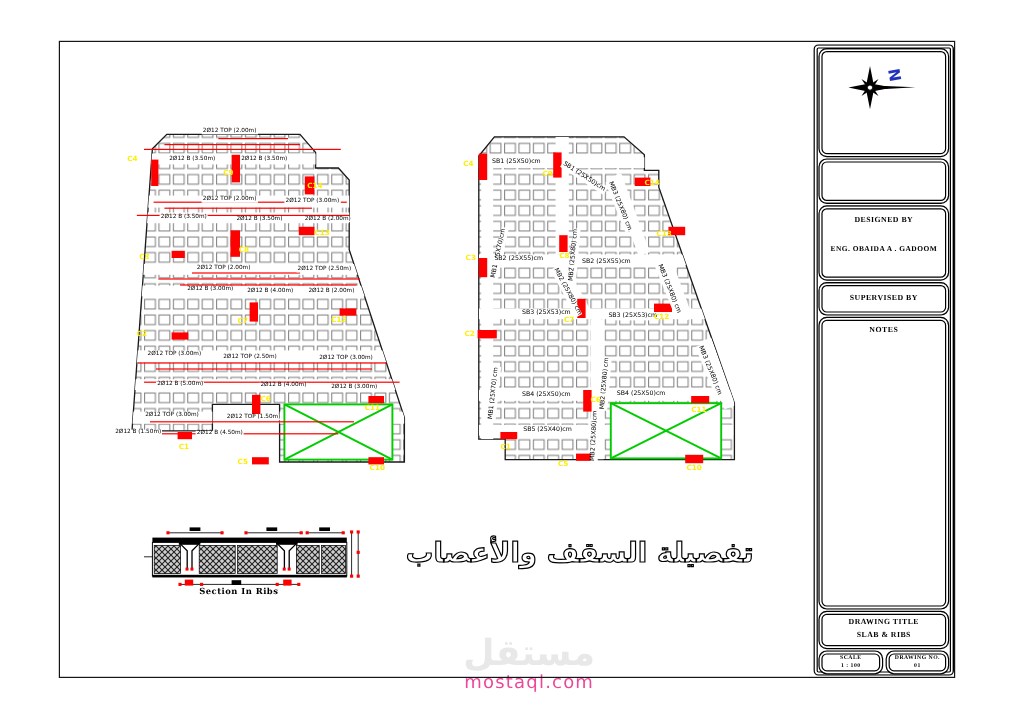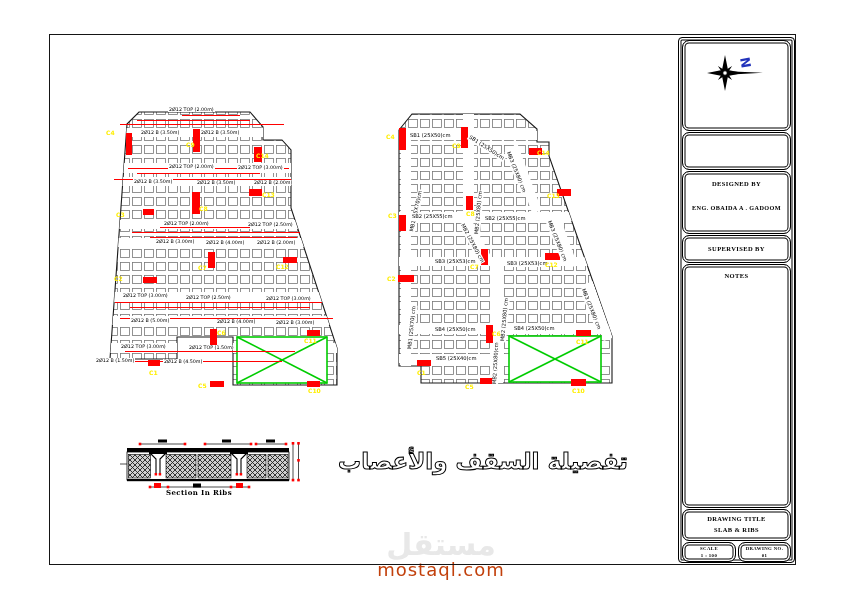--- a/index.html
+++ b/index.html
@@ -16,21 +16,21 @@
         padding:0 1px;white-space:nowrap;transform-origin:0 0;}
   .col-label{position:absolute;font-weight:bold;font-size:6px;line-height:1;color:#ffee00;
         white-space:nowrap;transform-origin:0 0;}
   .section-caption{position:absolute;left:166px;top:488px;width:110px;z-index:5;
         font-family:"DejaVu Serif",serif;font-weight:bold;font-size:7px;letter-spacing:.4px;color:#000;}
   .arabic-title{position:absolute;left:352px;top:448px;width:276px;z-index:5;text-align:center;
         direction:rtl;font-size:23px;font-weight:bold;color:#fff;-webkit-text-stroke:1px #000;
         text-shadow:0 0 0 #000;white-space:nowrap;}
   .watermark{position:absolute;left:356px;top:528px;width:170px;z-index:0;text-align:center;}
   .wm-ar{font-size:30px;font-weight:bold;color:#e8e8e8;direction:rtl;line-height:1.1;}
-  .wm-en{font-size:18px;color:#c2410c;letter-spacing:1px;line-height:1;}
+  .wm-en{font-size:15px;color:#ec4899;letter-spacing:1px;line-height:1;}
   .tb-box{position:absolute;border:1px solid #000;border-radius:7px;background:transparent;
         box-shadow:inset 0 0 0 1.5px #fff, inset 0 0 0 2.5px #000;z-index:6;}
   .tb-outer{position:absolute;left:678px;top:37px;width:115px;height:524px;border:1px solid #000;
         border-radius:4px;box-shadow:inset 0 0 0 1.5px #fff, inset 0 0 0 2.5px #000;z-index:5;}
   .tb-h{position:absolute;left:0;width:100%;text-align:center;
         font-family:"Liberation Serif",serif;font-weight:bold;font-size:6.5px;
         letter-spacing:.4px;color:#000;}
 </style>
 </head>
 <body>

